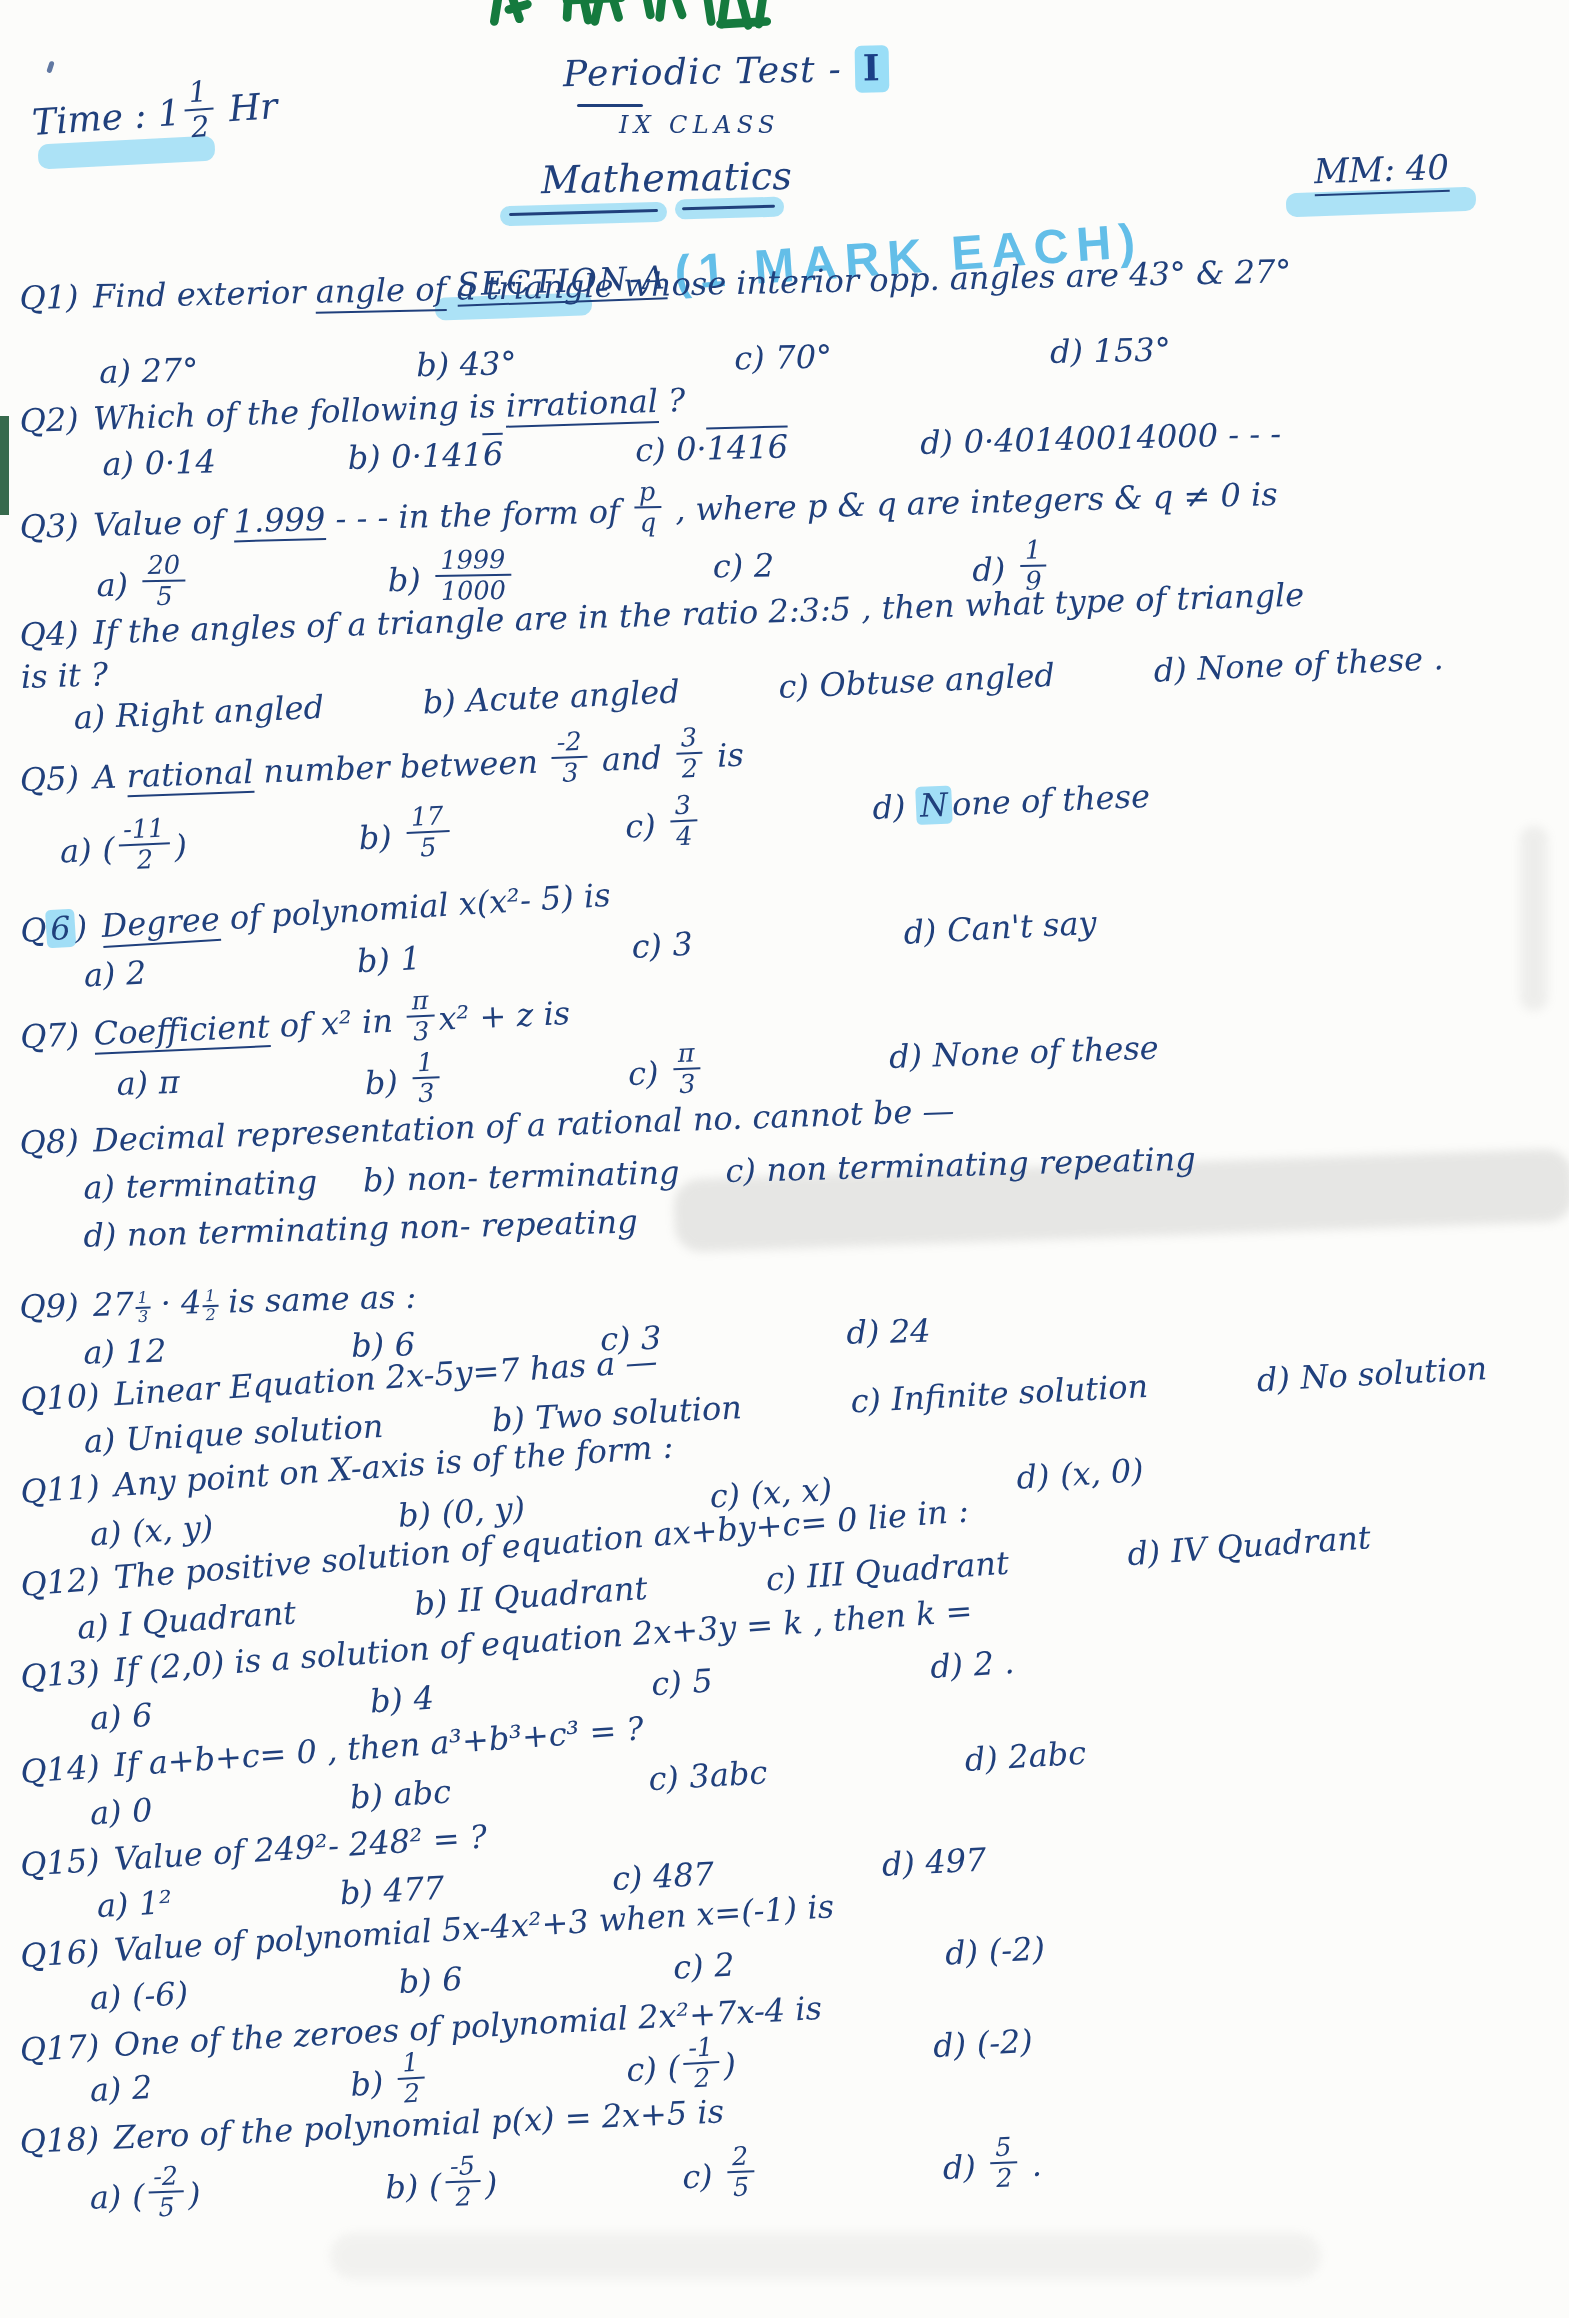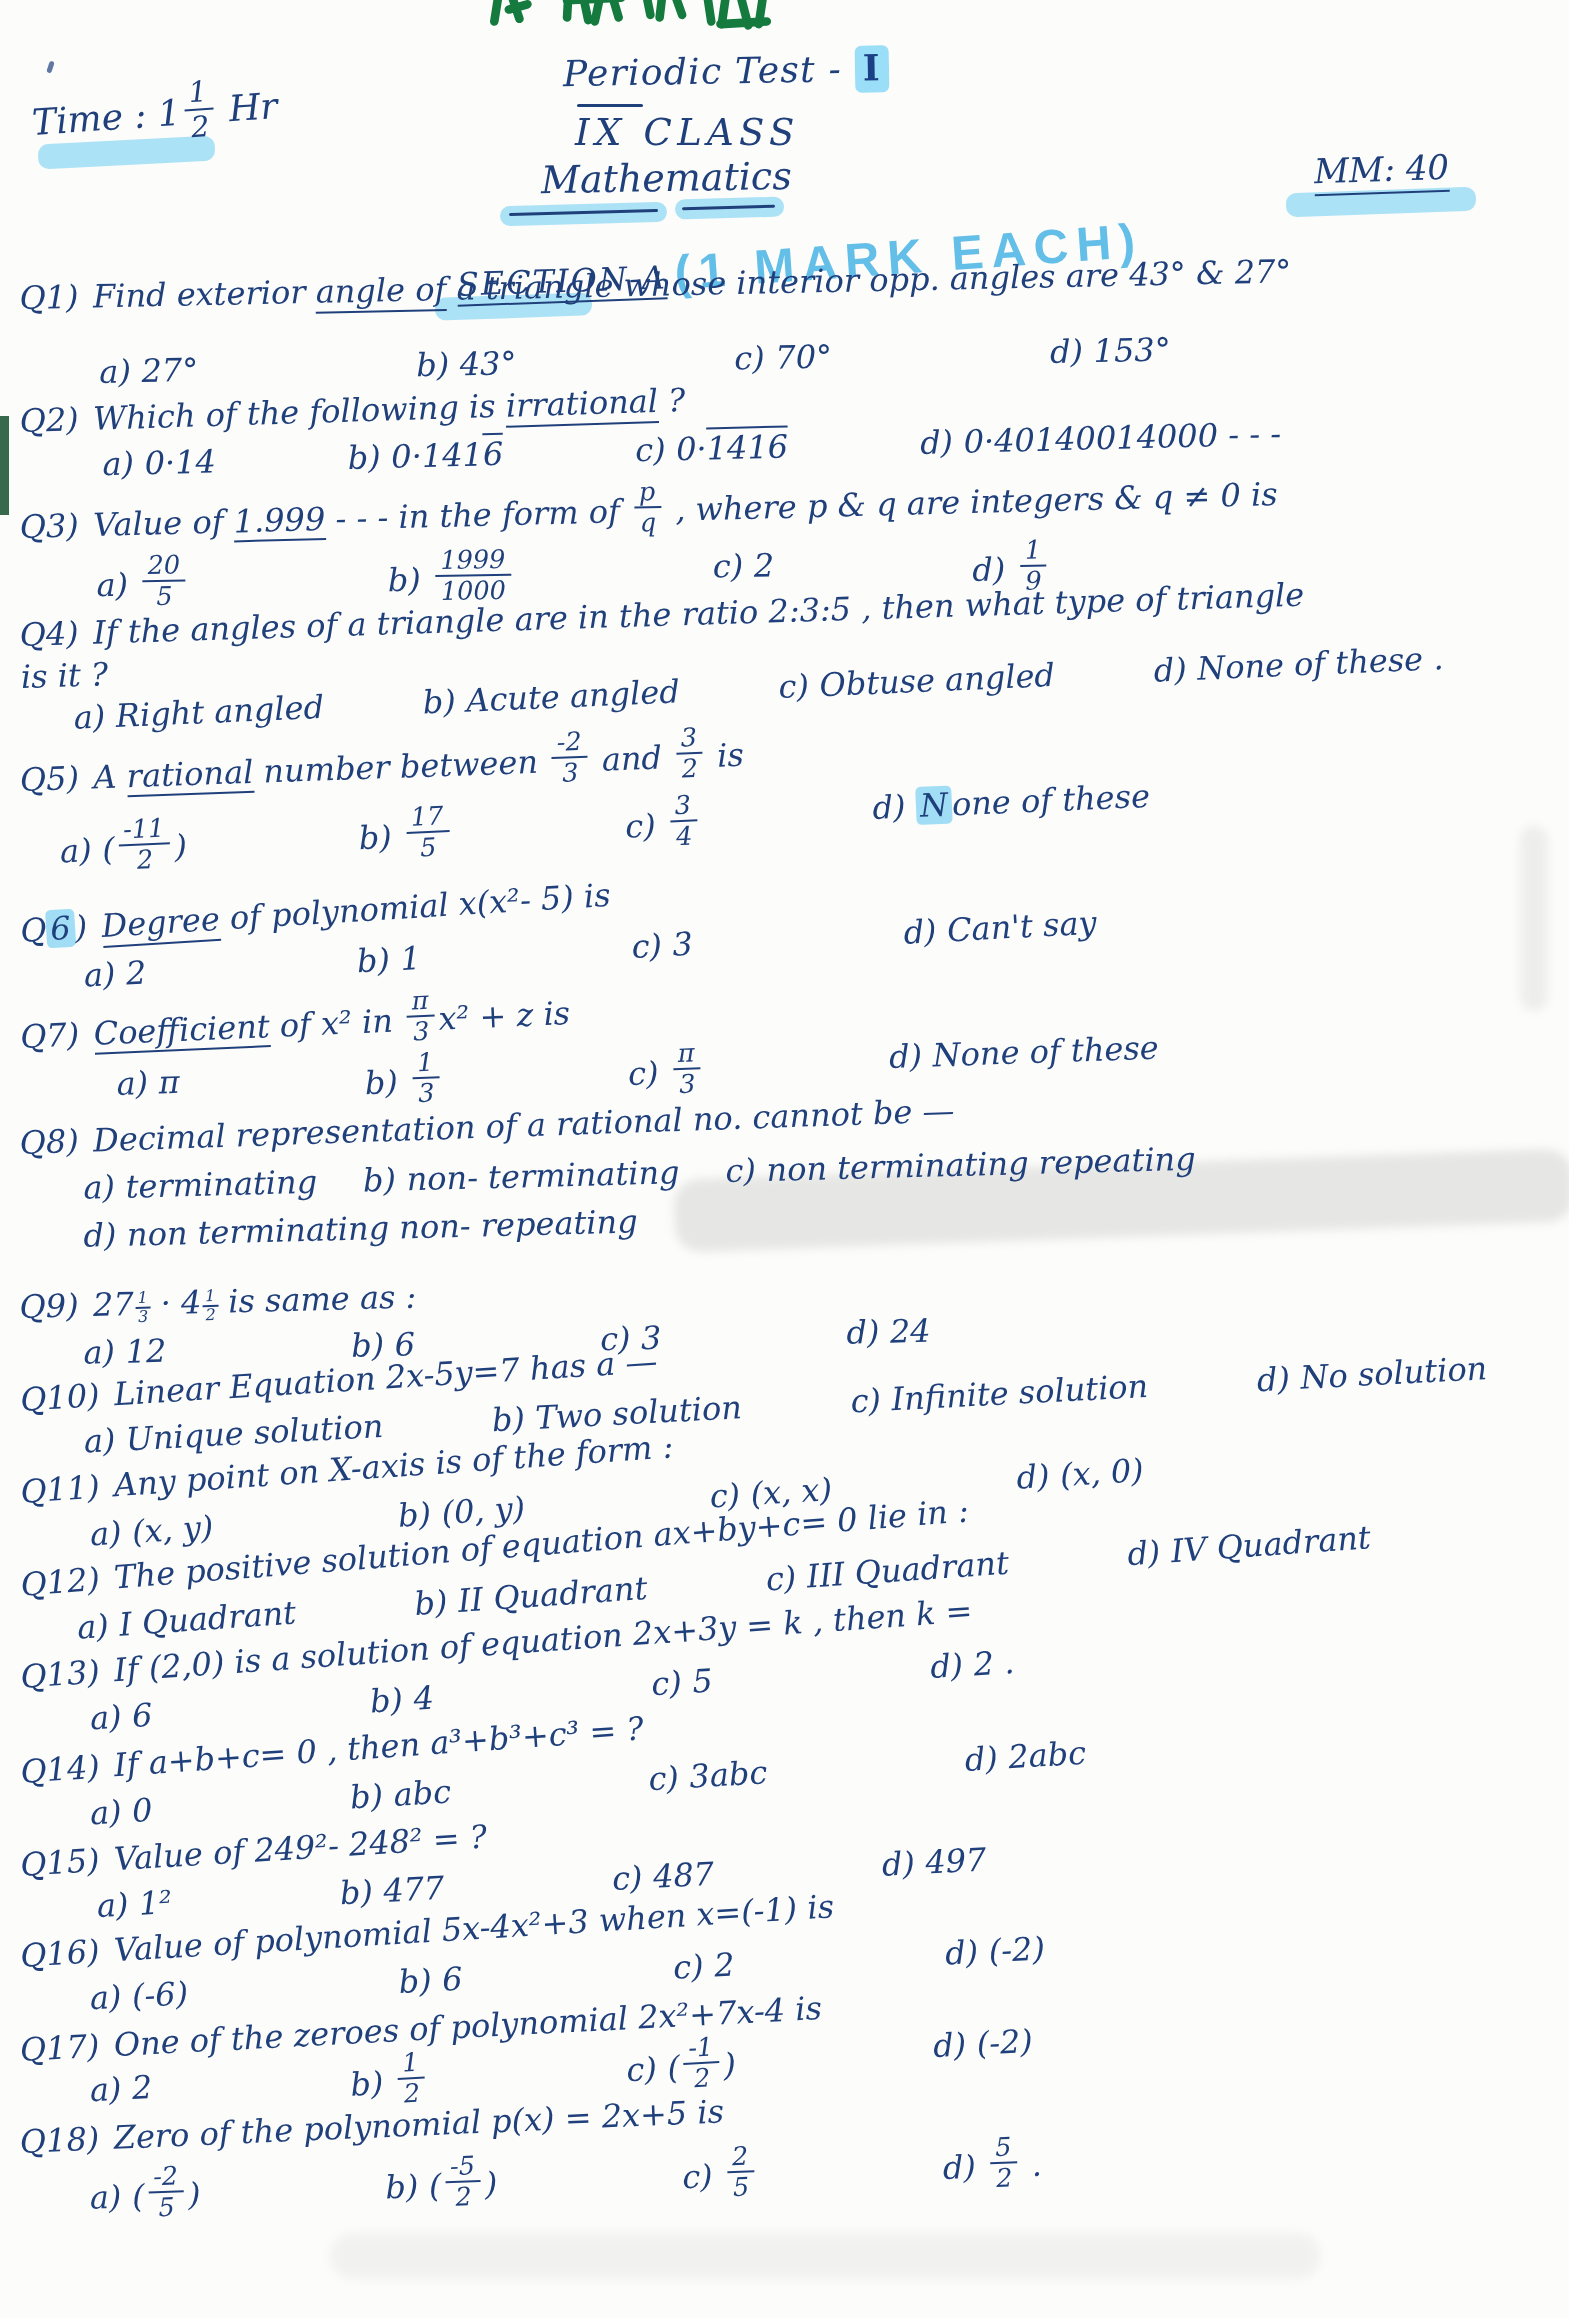--- a/index.html
+++ b/index.html
@@ -8,21 +8,21 @@
     background:#fcfcfa;
     font-family:"DejaVu Serif","Liberation Serif",serif;
     font-style:italic;
     color:#20407c;
   }
   .abs{position:absolute;}
   
   .title1{font-size:36px;letter-spacing:1.3px;}
   .roman-hl{display:inline-block;background:#9adef7;border-radius:6.6px;padding:1.3px 8px 4px;
             font-style:normal;font-weight:bold;color:#1b3f86;}
-  .title2{font-size:37px;letter-spacing:5.3px;}
+  .title2{font-size:24px;letter-spacing:5.3px;margin-left:44px;}
   .title3{font-size:38px;}
   .time{font-size:36px;}
   .marks{font-size:34px;border-bottom:2.6px solid #20407c;padding-bottom:2.6px;}
   .section{font-size:32px;letter-spacing:2px;border-bottom:2.6px solid #20407c;padding-bottom:1.3px;}
   .marksnote{font-size:48px;font-style:normal;font-weight:bold;letter-spacing:8px;
              color:#49b4e6;font-family:"Liberation Sans",sans-serif;opacity:.85;}
   .hlband{background:rgba(122,210,243,.62);border-radius:10.6px;}
   .inkline{background:#20407c;border-radius:2px;}
   
   .q{position:absolute;left:18.5px;right:13.2px;transform-origin:left top;}

